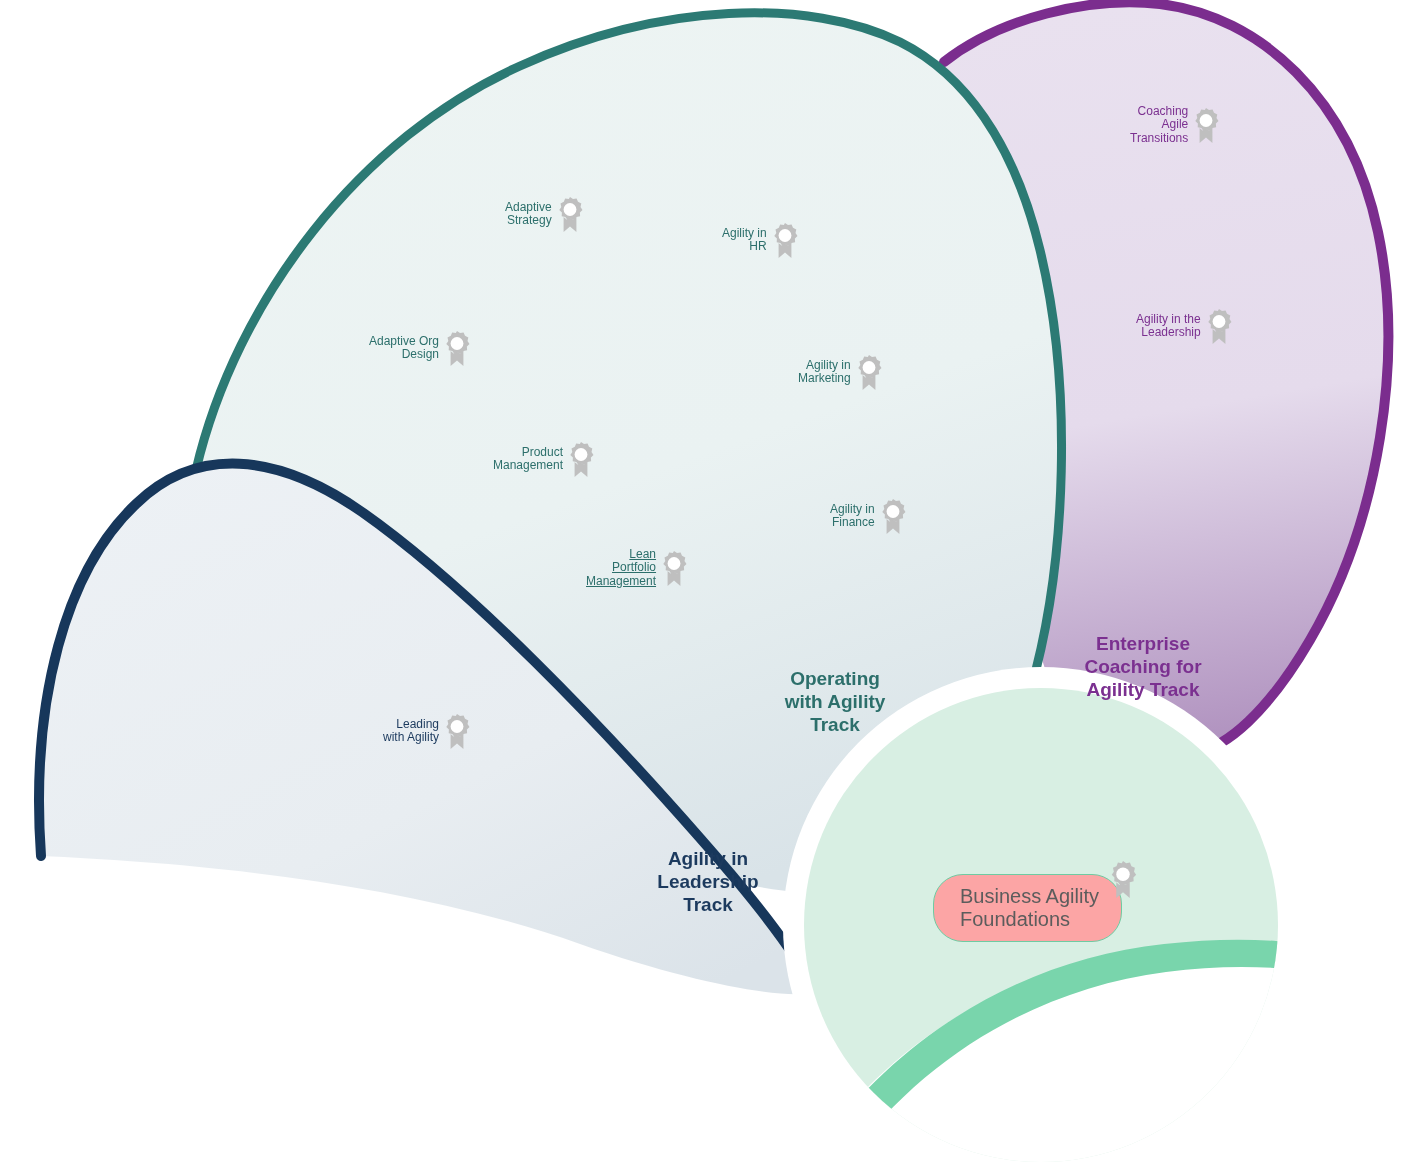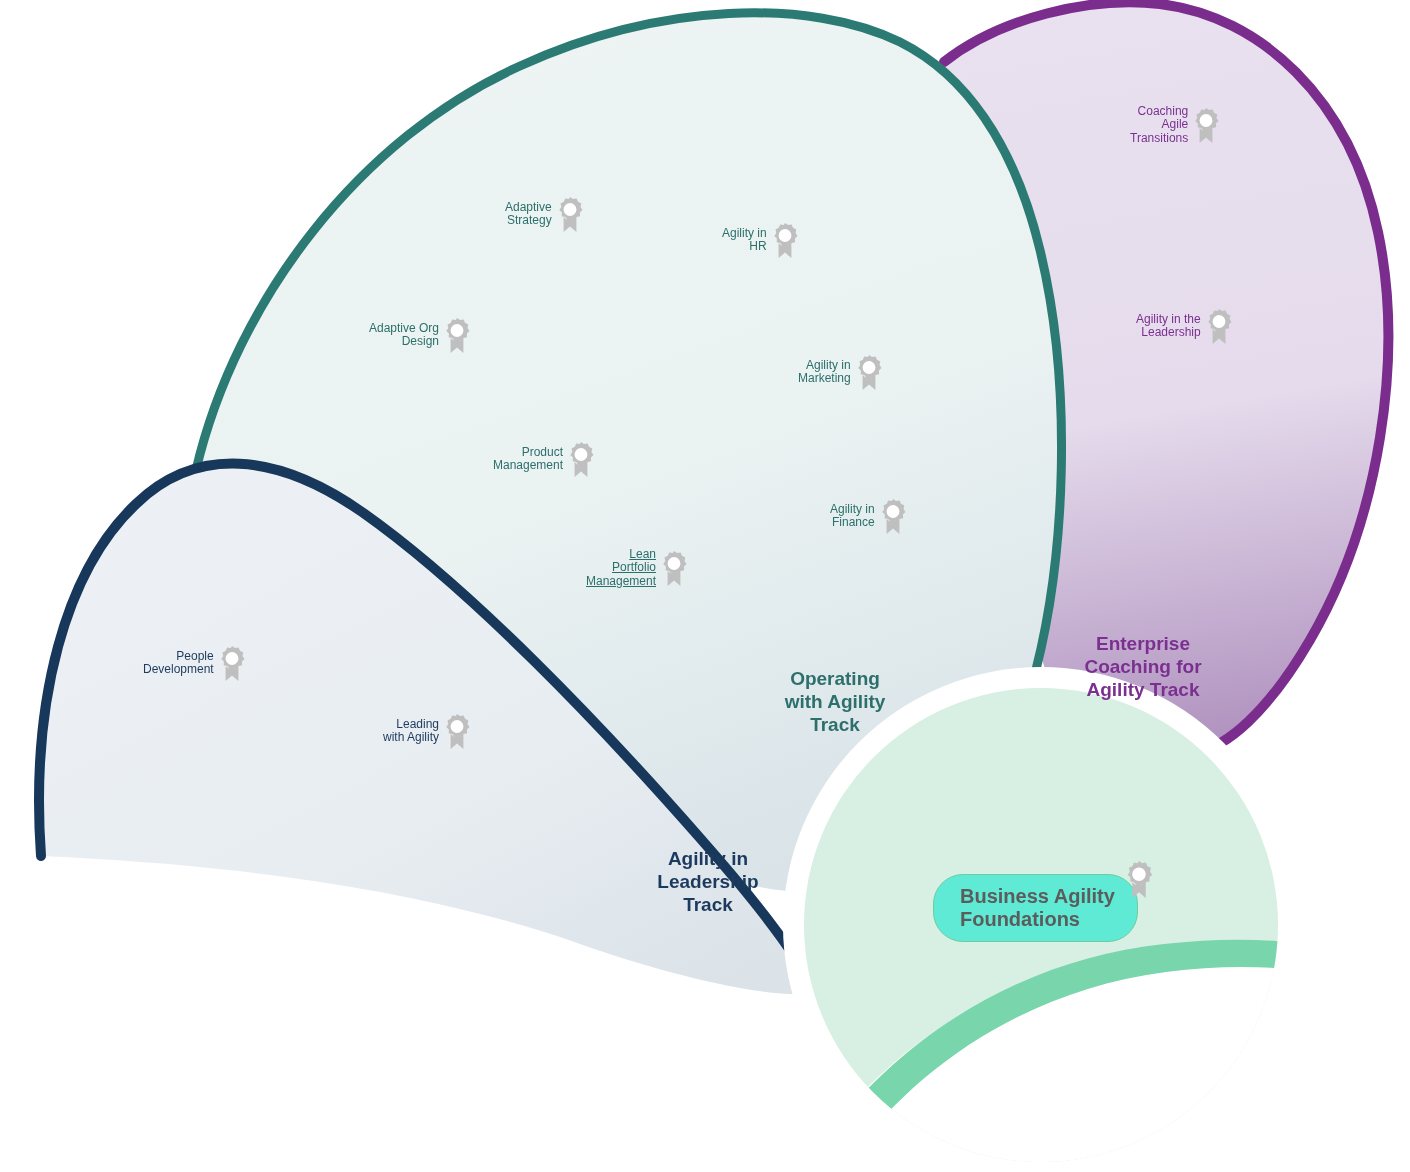--- a/index.html
+++ b/index.html
@@ -51,30 +51,29 @@
     font-weight: bold;
     text-align: center;
     line-height: 1.2;
     white-space: pre;
   }
   
   .pill {
     position: absolute;
     display: flex;
     align-items: center;
-    background: #5eead4;
+    background: #fca5a5;
     border: 1.6px solid #6FCBA2;
     border-radius: 30px;
     padding: 10px 22px 10px 26px;
     color: #5c5c5c;
     font-size: 20px;
     line-height: 1.15;
     white-space: pre;
     text-align: left;
-    font-weight: bold;
   }
   .pill .pill-badge {
     position: absolute;
     right: -18px;
     top: -16px;
     width: 32px;
     height: 40px;
   }
   .teal-text { color: #2C6F6B; }
   .navy-text { color: #1C3A5E; }
@@ -187,21 +186,21 @@
   <div class="label teal-text" style="left:722px; top:221px;">
     <span class="txt">Agility in
 HR</span>
     <svg class="badge" viewBox="0 0 30 38">
       <path d="M15 2 l3.0 2.0 3.6 -0.6 1.4 3.4 3.3 1.6 -0.8 3.6 2.0 3.0 -2.6 2.6 0.2 3.6 -3.6 0.9 -2.2 2.9 -3.4 -1.2 -3.4 1.2 -2.2 -2.9 -3.6 -0.9 0.2 -3.6 -2.6 -2.6 2.0 -3.0 -0.8 -3.6 3.3 -1.6 1.4 -3.4 3.6 0.6 Z" fill="#BFBFBF"></path>
       <circle cx="15" cy="14.5" r="6.4" fill="#ffffff"></circle>
       <path d="M8.6 22 L8.6 37 L15 31.6 L21.4 37 L21.4 22 L18.4 24.6 L15 23.2 L11.6 24.6 Z" fill="#BFBFBF"></path>
     </svg>
   </div>
 
-  <div class="label teal-text" style="left:369px; top:316px;">
+  <div class="label teal-text" style="left:369px; top:329px;">
     <span class="txt">Adaptive Org
 Design</span>
     <svg class="badge" viewBox="0 0 30 38">
       <path d="M15 2 l3.0 2.0 3.6 -0.6 1.4 3.4 3.3 1.6 -0.8 3.6 2.0 3.0 -2.6 2.6 0.2 3.6 -3.6 0.9 -2.2 2.9 -3.4 -1.2 -3.4 1.2 -2.2 -2.9 -3.6 -0.9 0.2 -3.6 -2.6 -2.6 2.0 -3.0 -0.8 -3.6 3.3 -1.6 1.4 -3.4 3.6 0.6 Z" fill="#BFBFBF"></path>
       <circle cx="15" cy="14.5" r="6.4" fill="#ffffff"></circle>
       <path d="M8.6 22 L8.6 37 L15 31.6 L21.4 37 L21.4 22 L18.4 24.6 L15 23.2 L11.6 24.6 Z" fill="#BFBFBF"></path>
     </svg>
   </div>
 
   <div class="label teal-text" style="left:798px; top:353px;">
@@ -238,29 +237,20 @@
     <span class="txt">Lean
 Portfolio
 Management</span>
     <svg class="badge" viewBox="0 0 30 38">
       <path d="M15 2 l3.0 2.0 3.6 -0.6 1.4 3.4 3.3 1.6 -0.8 3.6 2.0 3.0 -2.6 2.6 0.2 3.6 -3.6 0.9 -2.2 2.9 -3.4 -1.2 -3.4 1.2 -2.2 -2.9 -3.6 -0.9 0.2 -3.6 -2.6 -2.6 2.0 -3.0 -0.8 -3.6 3.3 -1.6 1.4 -3.4 3.6 0.6 Z" fill="#BFBFBF"></path>
       <circle cx="15" cy="14.5" r="6.4" fill="#ffffff"></circle>
       <path d="M8.6 22 L8.6 37 L15 31.6 L21.4 37 L21.4 22 L18.4 24.6 L15 23.2 L11.6 24.6 Z" fill="#BFBFBF"></path>
     </svg>
   </div>
 
-  <div class="label navy-text" style="left:143px; top:644px;">
-    <span class="txt">People
-Development</span>
-    <svg class="badge" viewBox="0 0 30 38">
-      <path d="M15 2 l3.0 2.0 3.6 -0.6 1.4 3.4 3.3 1.6 -0.8 3.6 2.0 3.0 -2.6 2.6 0.2 3.6 -3.6 0.9 -2.2 2.9 -3.4 -1.2 -3.4 1.2 -2.2 -2.9 -3.6 -0.9 0.2 -3.6 -2.6 -2.6 2.0 -3.0 -0.8 -3.6 3.3 -1.6 1.4 -3.4 3.6 0.6 Z" fill="#BFBFBF"></path>
-      <circle cx="15" cy="14.5" r="6.4" fill="#ffffff"></circle>
-      <path d="M8.6 22 L8.6 37 L15 31.6 L21.4 37 L21.4 22 L18.4 24.6 L15 23.2 L11.6 24.6 Z" fill="#BFBFBF"></path>
-    </svg>
-  </div>
 
   <div class="label navy-text" style="left:383px; top:712px;justify-content:flex-end;">
     <span class="txt">Leading
 with Agility</span>
     <svg class="badge" viewBox="0 0 30 38">
       <path d="M15 2 l3.0 2.0 3.6 -0.6 1.4 3.4 3.3 1.6 -0.8 3.6 2.0 3.0 -2.6 2.6 0.2 3.6 -3.6 0.9 -2.2 2.9 -3.4 -1.2 -3.4 1.2 -2.2 -2.9 -3.6 -0.9 0.2 -3.6 -2.6 -2.6 2.0 -3.0 -0.8 -3.6 3.3 -1.6 1.4 -3.4 3.6 0.6 Z" fill="#BFBFBF"></path>
       <circle cx="15" cy="14.5" r="6.4" fill="#ffffff"></circle>
       <path d="M8.6 22 L8.6 37 L15 31.6 L21.4 37 L21.4 22 L18.4 24.6 L15 23.2 L11.6 24.6 Z" fill="#BFBFBF"></path>
     </svg>
   </div>

